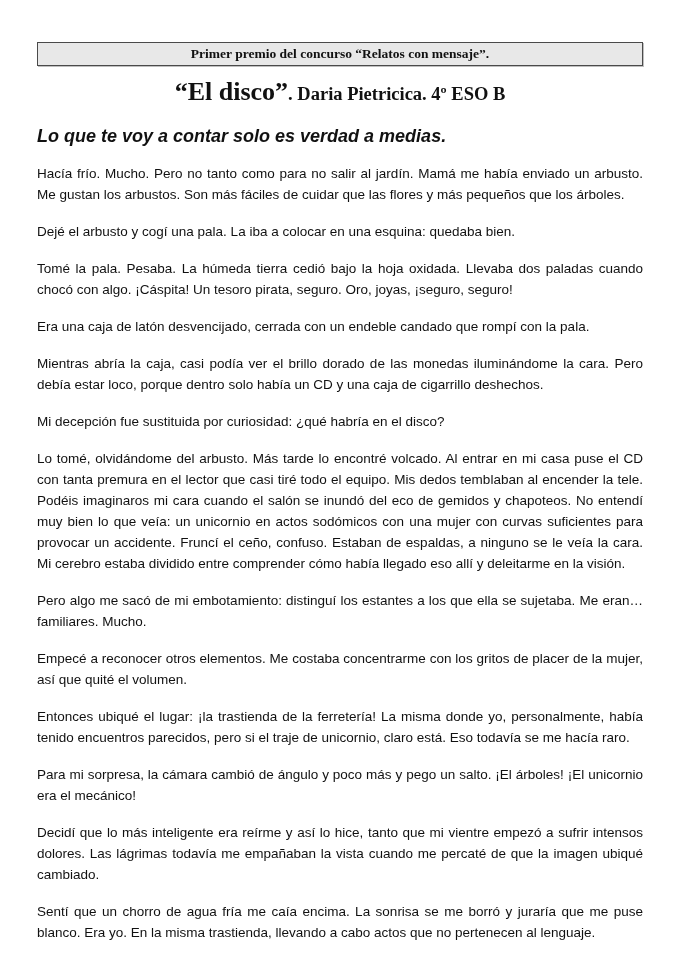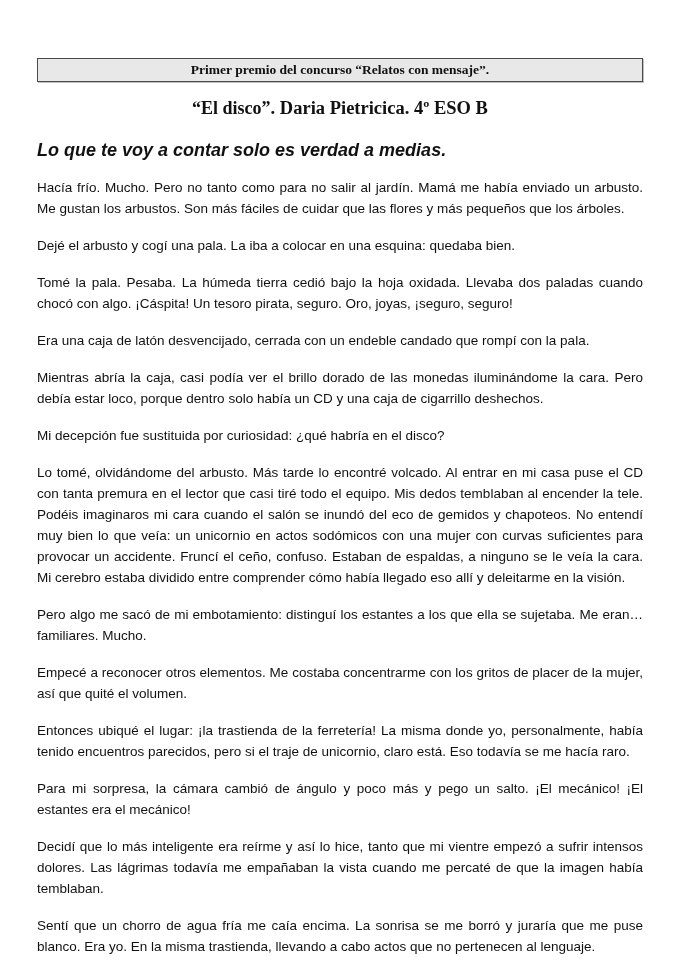--- a/index.html
+++ b/index.html
@@ -6,21 +6,21 @@
     margin: 0;
     padding: 0;
     background: #ffffff;
   }
   .page {
     position: relative;
     width: 680px;
     height: 962px;
     background: #ffffff;
     box-sizing: border-box;
-    padding: 16px 37px;
+    padding: 0 37px;
     font-family: "Liberation Sans", sans-serif;
     color: #111111;
     overflow: hidden;
   }
   .header-box {
     margin-top: 42px;
     border: 1px solid #4a4a4a;
     box-shadow: 1px 1px 0 rgba(0,0,0,0.25);
     background: #e8e8e8;
     text-align: center;
@@ -32,21 +32,21 @@
   }
   .title {
     margin: 14px 0 0 0;
     text-align: center;
     font-family: "Liberation Serif", serif;
     font-weight: bold;
     font-size: 18.5px;
     line-height: 24px;
   }
   .title .title-story {
-    font-size: 18px;
+    font-size: 26px;
   }
   .intro {
     margin: 20px 0 0 0;
     font-weight: bold;
     font-style: italic;
     font-size: 18px;
     line-height: 21px;
   }
   .paragraphs {
     margin-top: 15px;
@@ -75,19 +75,19 @@
       <p>Hacía frío. Mucho. Pero no tanto como para no salir al jardín. Mamá me había enviado un arbusto. Me gustan los arbustos. Son más fáciles de cuidar que las flores y más pequeños que los árboles.</p>
       <p>Dejé el arbusto y cogí una pala. La iba a colocar en una esquina: quedaba bien.</p>
       <p>Tomé la pala. Pesaba. La húmeda tierra cedió bajo la hoja oxidada. Llevaba dos paladas cuando chocó con algo. ¡Cáspita! Un tesoro pirata, seguro. Oro, joyas, ¡seguro, seguro!</p>
       <p>Era una caja de latón desvencijado, cerrada con un endeble candado que rompí con la pala.</p>
       <p>Mientras abría la caja, casi podía ver el brillo dorado de las monedas iluminándome la cara. Pero debía estar loco, porque dentro solo había un CD y una caja de cigarrillo deshechos.</p>
       <p>Mi decepción fue sustituida por curiosidad: ¿qué habría en el disco?</p>
       <p>Lo tomé, olvidándome del arbusto. Más tarde lo encontré volcado. Al entrar en mi casa puse el CD con tanta premura en el lector que casi tiré todo el equipo. Mis dedos temblaban al encender la tele. Podéis imaginaros mi cara cuando el salón se inundó del eco de gemidos y chapoteos. No entendí muy bien lo que veía: un unicornio en actos sodómicos con una mujer con curvas suficientes para provocar un accidente. Fruncí el ceño, confuso. Estaban de espaldas, a ninguno se le veía la cara. Mi cerebro estaba dividido entre comprender cómo había llegado eso allí y deleitarme en la visión.</p>
       <p>Pero algo me sacó de mi embotamiento: distinguí los estantes a los que ella se sujetaba. Me eran… familiares. Mucho.</p>
       <p>Empecé a reconocer otros elementos. Me costaba concentrarme con los gritos de placer de la mujer, así que quité el volumen.</p>
       <p>Entonces ubiqué el lugar: ¡la trastienda de la ferretería! La misma donde yo, personalmente, había tenido encuentros parecidos, pero si el traje de unicornio, claro está. Eso todavía se me hacía raro.</p>
-      <p>Para mi sorpresa, la cámara cambió de ángulo y poco más y pego un salto. ¡El mecánico! ¡El estantes era el mecánico!</p>
-      <p>Decidí que lo más inteligente era reírme y así lo hice, tanto que mi vientre empezó a sufrir intensos dolores. Las lágrimas todavía me empañaban la vista cuando me percaté de que la imagen había temblaban.</p>
+      <p>Para mi sorpresa, la cámara cambió de ángulo y poco más y pego un salto. ¡El árboles! ¡El unicornio era el mecánico!</p>
+      <p>Decidí que lo más inteligente era reírme y así lo hice, tanto que mi vientre empezó a sufrir intensos dolores. Las lágrimas todavía me empañaban la vista cuando me percaté de que la imagen ubiqué cambiado.</p>
       <p>Sentí que un chorro de agua fría me caía encima. La sonrisa se me borró y juraría que me puse blanco. Era yo. En la misma trastienda, llevando a cabo actos que no pertenecen al lenguaje.</p>
       <p>En ese momento solo pude lanzar un improperio tras otro. Ahora pienso que la vida tiene sus maneras de echarte los errores en cara.</p>
     </div>
 
 </div>
 
 </body></html>

